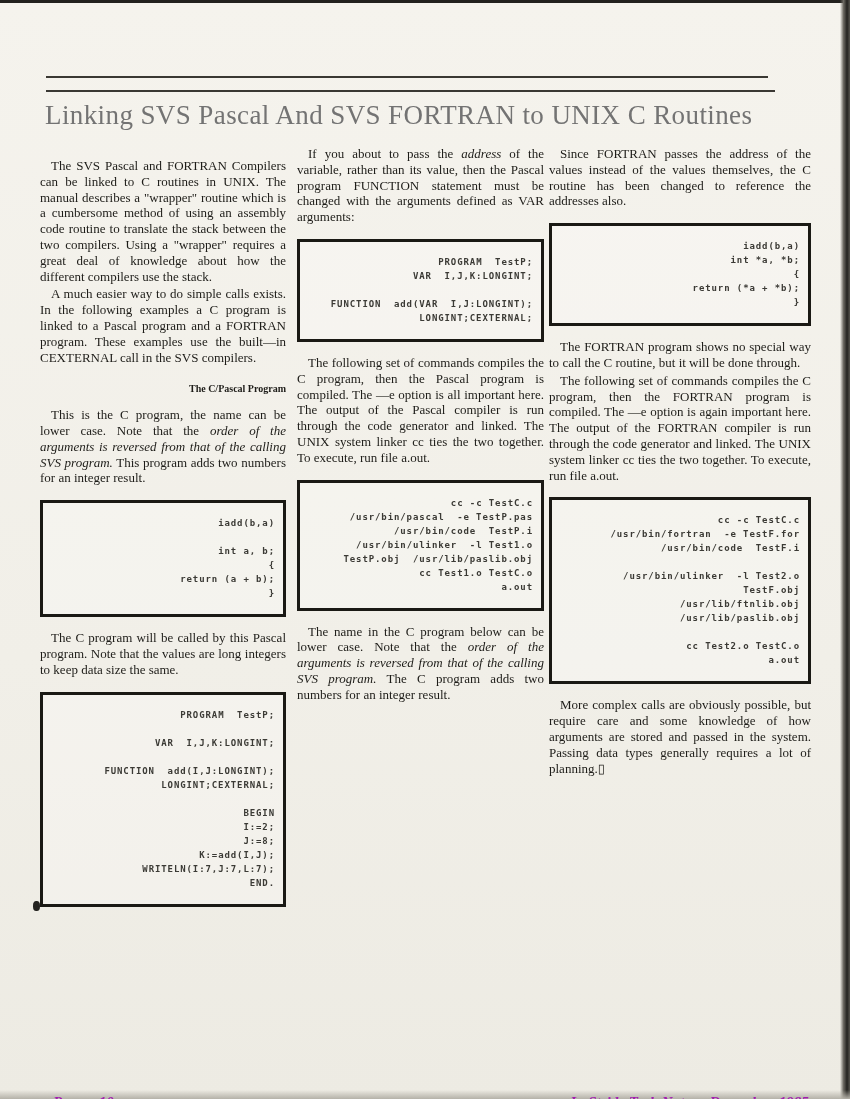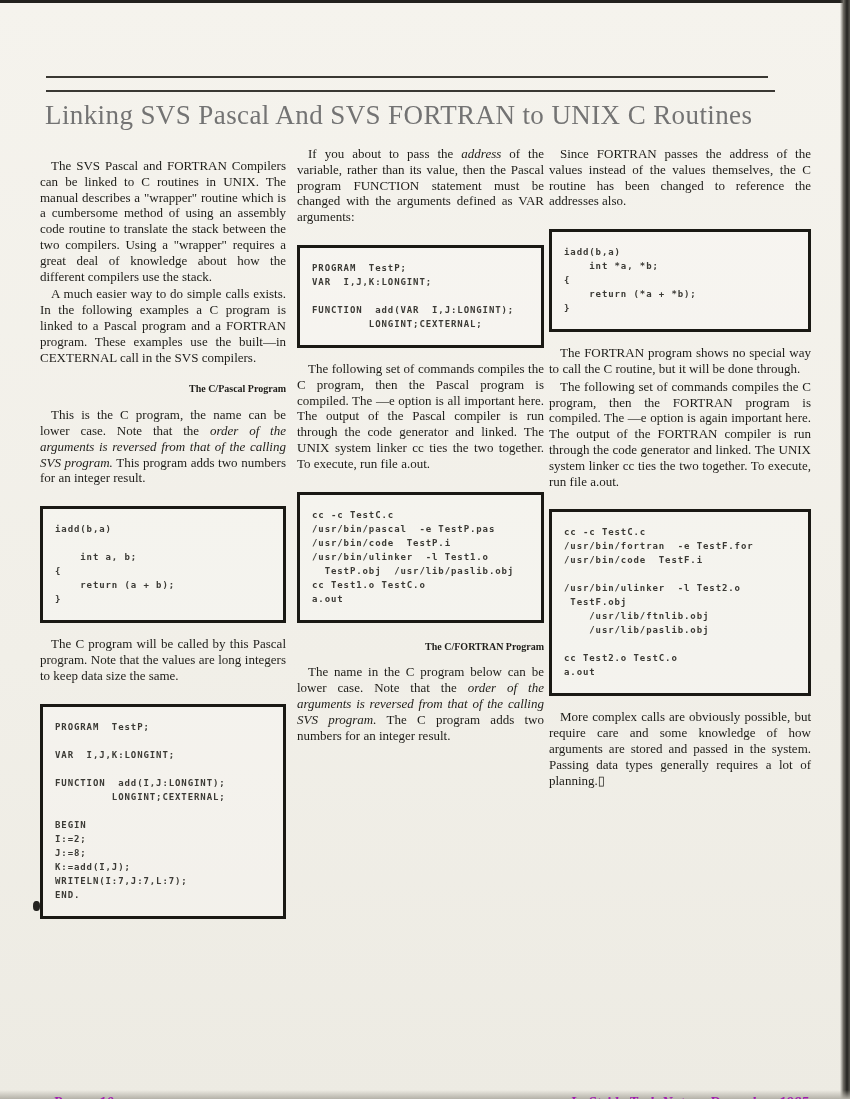--- a/index.html
+++ b/index.html
@@ -19,23 +19,23 @@
   .rule2{left:46px;top:90px;width:729px;}
   .title{position:absolute;left:45px;top:100px;width:770px;margin:0;
     font-size:27px;font-weight:normal;letter-spacing:0.4px;color:#737373;white-space:nowrap;}
   .col{position:absolute;font-size:13px;line-height:15.8px;text-align:justify;}
   .col1{left:40px;top:158px;width:246px;}
   .col2{left:297px;top:146px;width:247px;}
   .col3{left:549px;top:146px;width:262px;}
   .p{margin:0 0 2px 0;text-indent:11px;}
   .h{margin:16px 0 10px 0;text-align:right;font-size:10px;font-weight:bold;text-indent:0;}
   .code{
-    margin:20px 0 13px 0;border:3px solid #1a1914;padding:13px 8px 14px 12px;
+    margin:14px 0 13px 0;border:3px solid #1a1914;padding:13px 8px 14px 12px;
     font-family:"DejaVu Sans Mono", monospace;font-size:9px;font-weight:bold;
-    letter-spacing:0.9px;line-height:14px;color:#3b3a35;text-align:left;white-space:pre;
+    letter-spacing:0.9px;line-height:14px;color:#3b3a35;text-align:right;white-space:pre;
     background:rgba(255,255,255,0.25);
   }
   b{font-weight:normal;} i{font-style:italic;}
   .foot{position:absolute;top:1094px;font-style:italic;font-weight:bold;font-size:15px;color:#a21caf;}
   .foot-left{left:44px;}
   .foot-right{right:36px;text-align:right;}
   .endmark{font-style:normal;}
 </style>
 </head>
 <body>
@@ -85,21 +85,20 @@
 FUNCTION  add(VAR  I,J:LONGINT);
          LONGINT;CEXTERNAL;</pre>
   <p class="p"><span>The following set of commands compiles the C program, then the Pascal program is compiled.  The </span><b>—e</b><span> option is all important here. The output of the Pascal compiler is run through the code generator and linked.  The UNIX system linker </span><b>cc</b><span> ties the two together.  To execute, run file </span><b>a.out.</b></p>
   <pre class="code">cc -c TestC.c
 /usr/bin/pascal  -e TestP.pas
 /usr/bin/code  TestP.i
 /usr/bin/ulinker  -l Test1.o
   TestP.obj  /usr/lib/paslib.obj
 cc Test1.o TestC.o
 a.out</pre>
-  <h2 class="h">The C/FORTRAN  Program</h2>
   <p class="p"><span>The name in the C program below can be lower case.  Note that the </span><i>order of the arguments is reversed from that of the calling SVS program.</i><span> The C program adds two numbers for an integer result.</span></p>
 </div>
 
 <div class="col col3">
   <p class="p">Since FORTRAN passes the address of the values instead of the values themselves, the C routine has been changed to reference the addresses also.</p>
   <pre class="code">iadd(b,a)
     int *a, *b;
 {
     return (*a + *b);
 }</pre>

